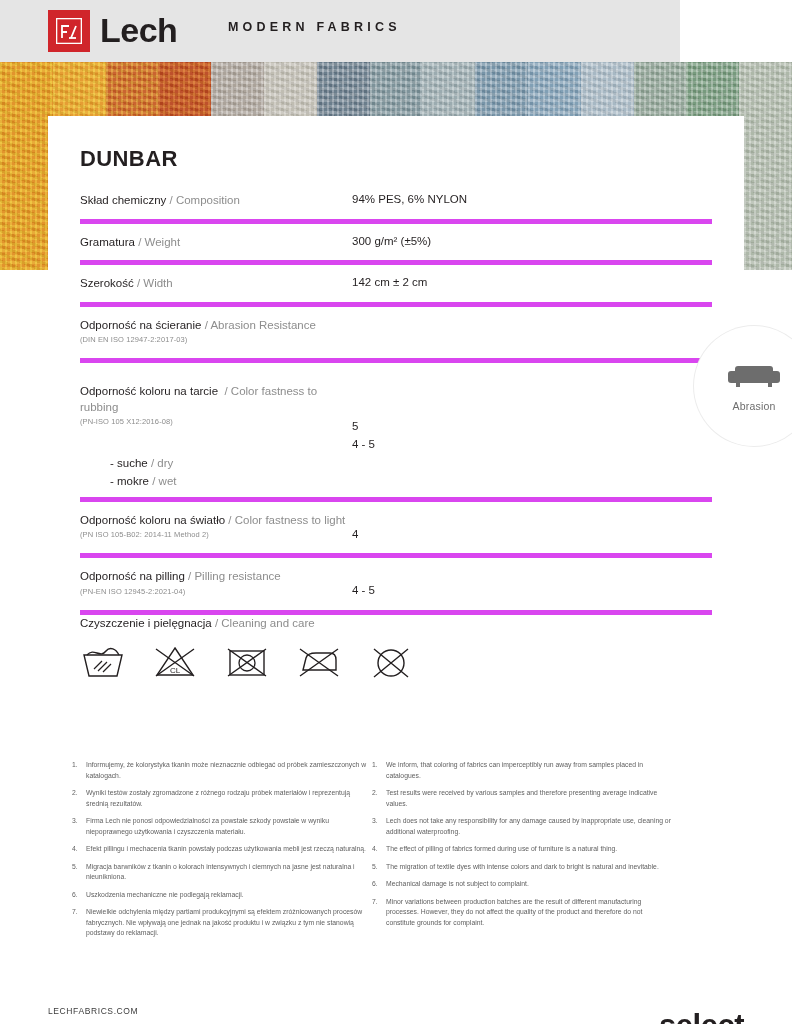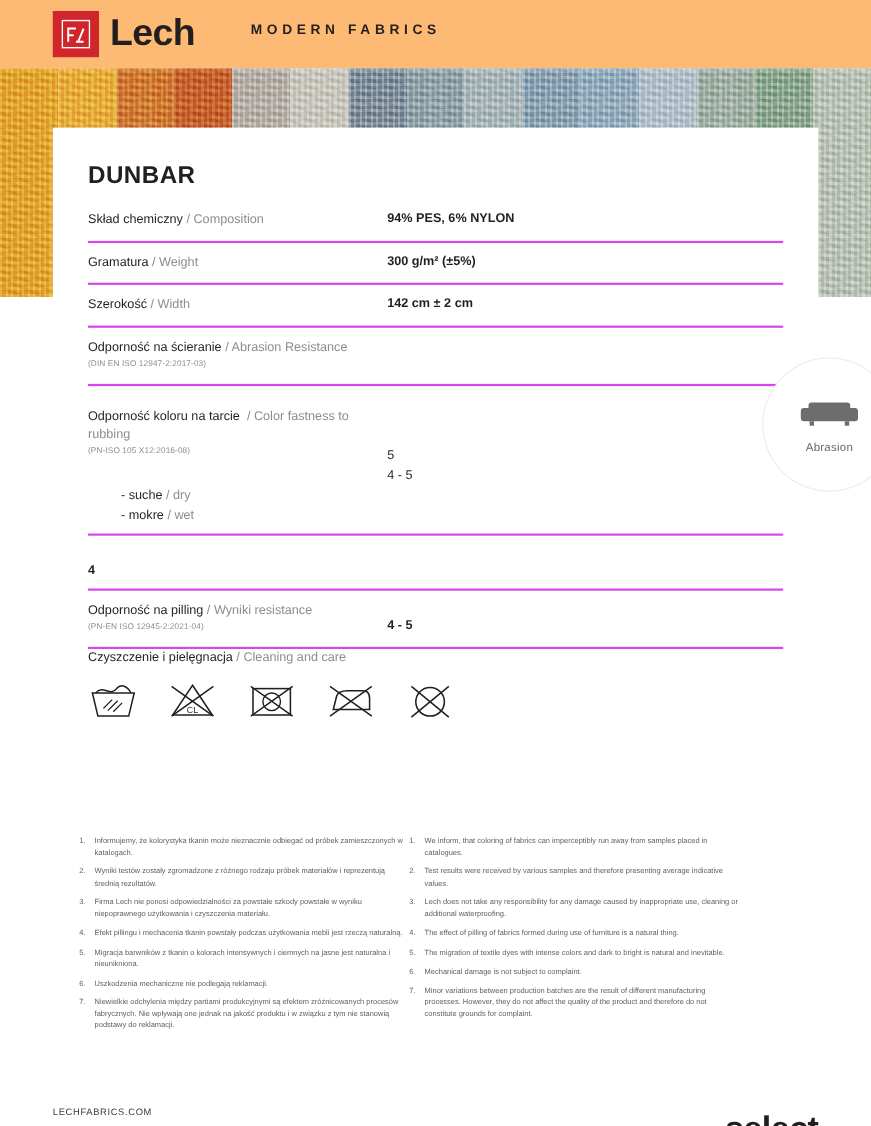--- a/index.html
+++ b/index.html
@@ -6,21 +6,21 @@
   html, body {
     width: 792px; height: 1024px;
     background: #ffffff;
     font-family: "Liberation Sans", sans-serif;
     color: #231f20;
     overflow: hidden;
   }
   .page { position: relative; width: 792px; height: 1024px; background:#fff; }
 
   
-  .header { position:absolute; top:0; left:0; width:792px; height:62px; background:#fdba74; }
+  .header { position:absolute; top:0; left:0; width:680px; height:62px; background:#e5e5e5; }
   .logo-mark {
     position:absolute; left:48px; top:10px; width:42px; height:42px;
     background:#d0252b; display:flex; align-items:center; justify-content:center;
   }
   .logo-mark svg { display:block; }
   .logo-word {
     position:absolute; left:100px; top:11px;
     font-size:34px; font-weight:bold; letter-spacing:-0.5px; color:#231f20;
     font-family:"Liberation Sans", sans-serif;
   }
@@ -50,28 +50,28 @@
     position:absolute; left:48px; top:116px; width:696px; height:560px;
     background:#ffffff;
   }
   .title {
     position:absolute; left:32px; top:30px;
     font-size:22px; font-weight:bold; letter-spacing:0.4px; color:#231f20;
   }
 
   
   .specs { position:absolute; left:32px; top:66px; width:632px; }
-  .row { position:relative; border-bottom:2px solid #d946ef; display:flex; align-items:flex-start; }
+  .row { position:relative; border-bottom:5px solid #d946ef; display:flex; align-items:flex-start; }
   .row .lbl { width:272px; padding:11px 0 10px 0; }
   .row .val { flex:1; padding:11px 0 10px 0; }
   .lbl-main { font-size:11.5px; color:#231f20; line-height:1.35; }
   .lbl-main .pl { color:#231f20; }
   .lbl-main .en { color:#8d8d8d; }
   .lbl-sub { font-size:7.5px; color:#8d8d8d; margin-top:2px; letter-spacing:0.1px; }
-  .val-main { font-size:11.5px; color:#231f20;font-weight:bold; }
+  .val-main { font-size:11.5px; color:#231f20; }
   .val-main .muted { color:#8d8d8d; }
   .sub-rows { font-size:11.5px; line-height:1.6; }
   .sub-rows .pl { color:#231f20; }
   .sub-rows .en { color:#8d8d8d; }
   .val-lines { font-size:11.5px; line-height:1.6; color:#231f20; }
   .row.tall .lbl { padding-bottom:14px; }
   .row.tall .val { padding-top:26px; }
 
   
   .clean-head { margin-top:2px; font-size:11.5px; }
@@ -236,28 +236,32 @@
         </div>
         <div class="val" style="padding-top:44px;">
           <div class="val-lines">
             <div>5</div>
             <div>4 - 5</div>
           </div>
         </div>
       </div>
 
       <div class="row tall">
+        <div class="lbl">
+          <div class="lbl-main"><span class="pl">Odporność koloru na światło</span><span class="en"> / <span>Color fastness to light</span></span></div>
+          <div class="lbl-sub">(PN ISO 105-B02: 2014-11 Method 2)</div>
+        </div>
         <div class="val">
           <div class="val-main"><span>4</span></div>
         </div>
       </div>
 
       <div class="row tall">
         <div class="lbl">
-          <div class="lbl-main"><span class="pl">Odporność na pilling</span><span class="en"> / <span>Wyniki resistance</span></span></div>
+          <div class="lbl-main"><span class="pl">Odporność na pilling</span><span class="en"> / <span>Pilling resistance</span></span></div>
           <div class="lbl-sub">(PN-EN ISO 12945-2:2021-04)</div>
         </div>
         <div class="val">
           <div class="val-main"><span>4 - 5</span></div>
         </div>
       </div>
 
 
       <div class="clean-head">
         <span class="pl">Czyszczenie i pielęgnacja</span><span class="en"> / <span>Cleaning and care</span></span>

